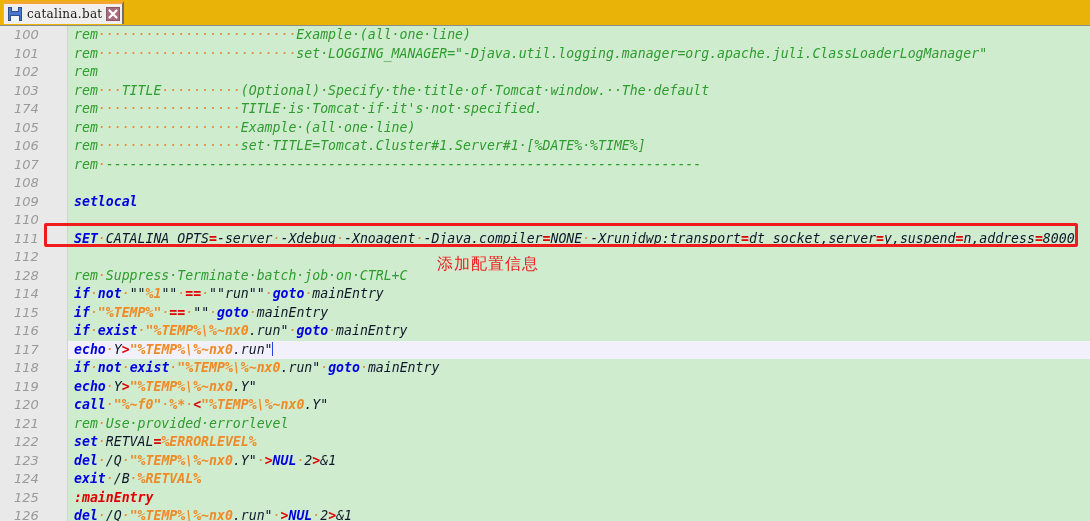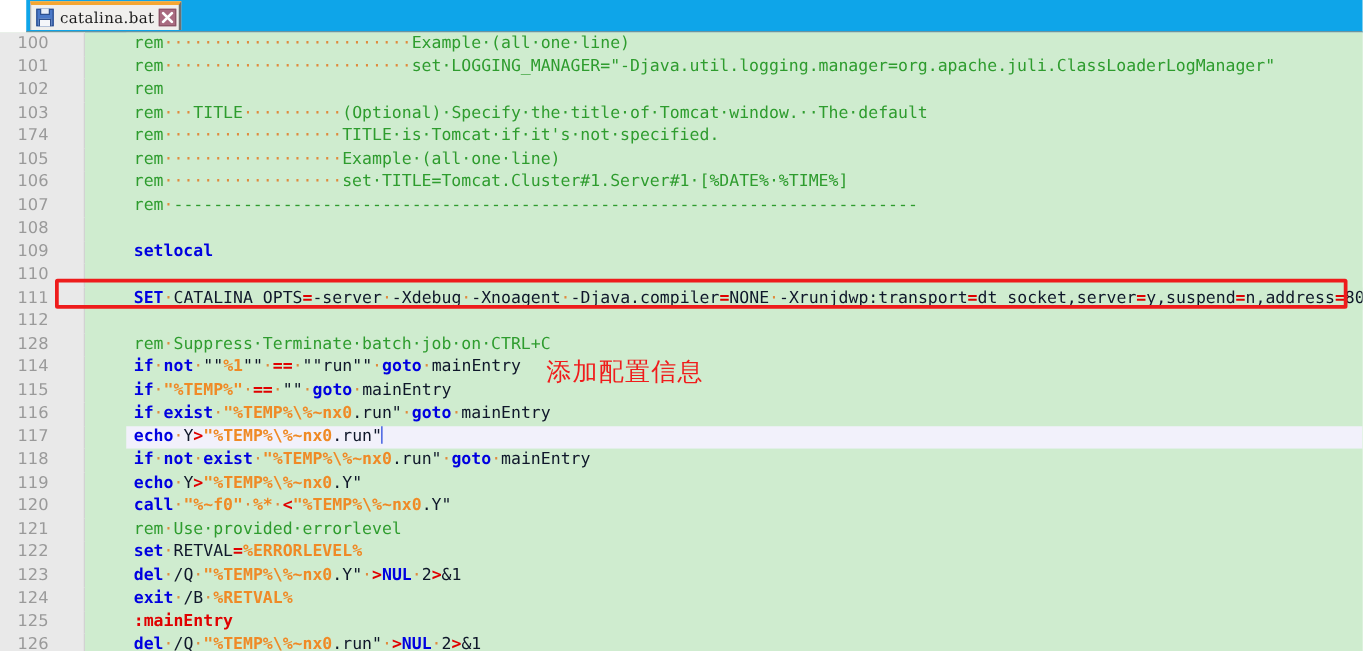--- a/index.html
+++ b/index.html
@@ -11,24 +11,23 @@
     width: 1090px;
     height: 521px;
     overflow: hidden;
     font-family: "DejaVu Sans Mono", monospace;
   }
 
   
   .tabbar {
     position: relative;
     height: 26px;
-    background: #0ea5e9;
+    background: #eab308;
     border-bottom: 1px solid #8a8f86;
     box-sizing: border-box;
-    margin-left: 21px;
   }
   .tab {
     position: absolute;
     left: 3px;
     top: 1px;
     height: 23px;
     display: flex;
     align-items: center;
     padding: 0 2px 0 4px;
     background: #f0efed;
@@ -107,20 +106,21 @@
   .code-area {
     position: absolute;
     left: 0; top: 0; right: 0; bottom: 0;
   }
   .row {
     display: flex;
     height: 18.5px;
     line-height: 18.5px;
     white-space: pre;
     position: relative;
+    font-style: italic;
   }
   .row .ln {
     width: 68px;
     flex: 0 0 68px;
     text-align: left;
     padding-left: 14px;
     box-sizing: border-box;
     color: #9a9a9a;
     font-family: "DejaVu Sans", sans-serif;
     font-size: 13px;
@@ -131,21 +131,20 @@
   }
   .row .code {
     flex: 1 1 auto;
     padding-left: 6px;
     font-family: "DejaVu Sans Mono", monospace;
     font-size: 13.2px;
     color: #1a1a1a;
     background: #cfeccf;
     position: relative;
     z-index: 1;
-    margin-left: 33px;
   }
   .row.current .code {
     background: #f2f1fb;
   }
 
   
   .cmt   { color: #2e9c2e; }
   .dot   { color: #e08a3c; }
   .kw    { color: #0000e0; font-weight: bold; }
   .op    { color: #e00000; font-weight: bold; }
@@ -170,25 +169,24 @@
     border: 3px solid #ee1c1c;
     border-radius: 2px;
     pointer-events: none;
     z-index: 5;
     box-sizing: border-box;
   }
   .annot {
     position: absolute;
     color: #f01c1c;
     font-family: "DejaVu Sans", sans-serif;
-    font-size: 20px;
+    font-size: 16px;
     letter-spacing: 1px;
     white-space: nowrap;
     z-index: 6;
-    margin-top: 30px;
   }
 </style>
 </head>
 <body>
 
 <div class="tabbar">
   <div class="tab">
     <span class="save-icon">
       <span class="body"></span>
       <span class="shutter"></span>

